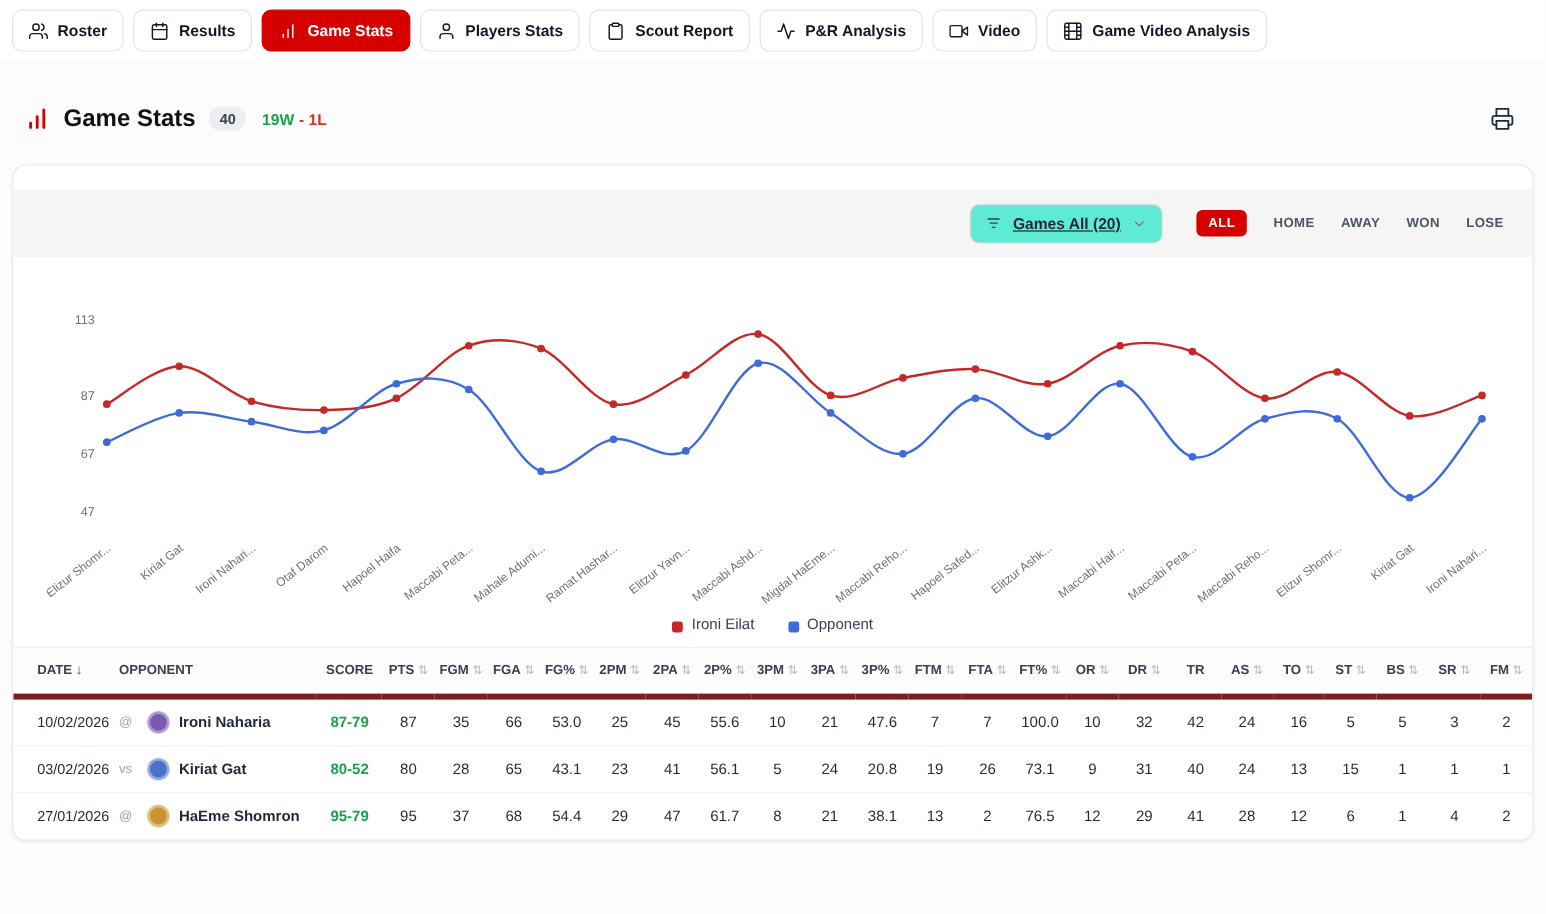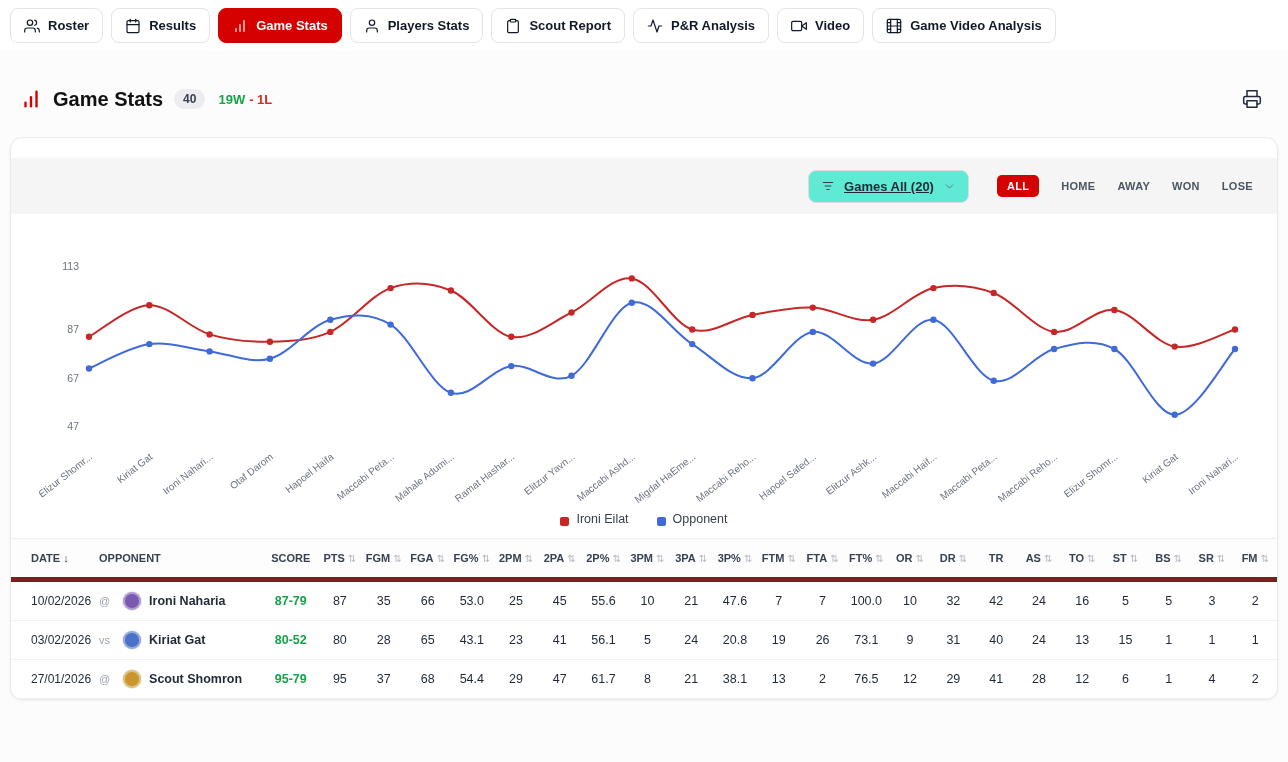--- a/index.html
+++ b/index.html
@@ -422,21 +422,21 @@
             <td class="ac">1</td>
             <td class="ac">1</td>
             <td class="ac">1</td>
           </tr>
           <tr>
             <td class="al date-cell">27/01/2026</td>
             <td class="al">
               <div class="opp-cell">
                 <span class="venue">@</span>
                 <span class="logo" style="background: rgb(201, 149, 44);"></span>
-                <span class="team">Scout Shomron</span>
+                <span class="team">HaEme Shomron</span>
               </div>
             </td>
             <td class="ac score">95-79</td>
             <td class="ac">95</td>
             <td class="ac">37</td>
             <td class="ac">68</td>
             <td class="ac">54.4</td>
             <td class="ac">29</td>
             <td class="ac">47</td>
             <td class="ac">61.7</td>

